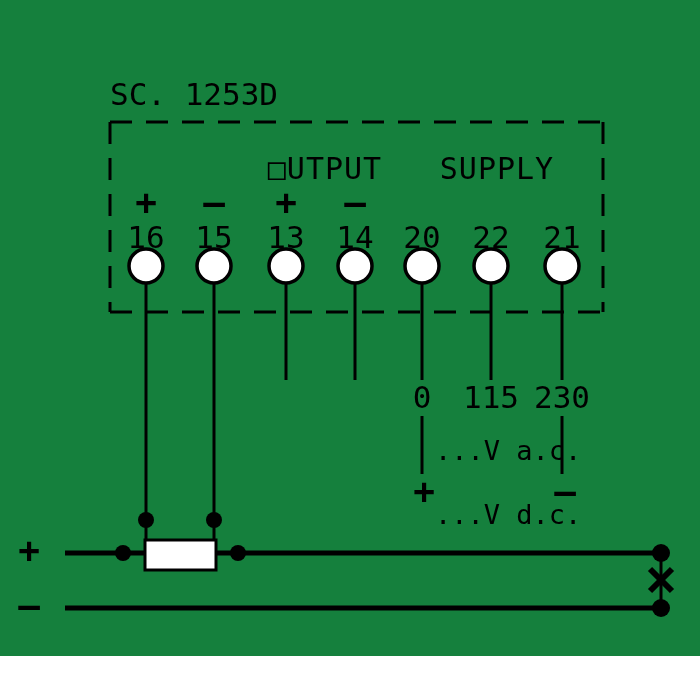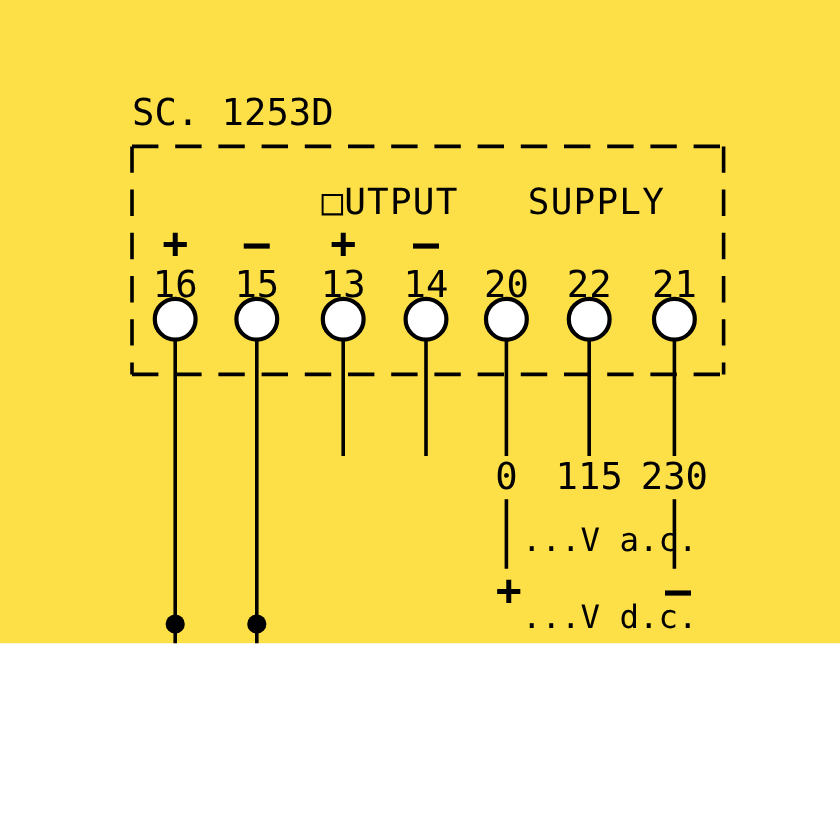--- a/index.html
+++ b/index.html
@@ -8,22 +8,22 @@
     background: #ffffff;
   }
   body {
     width: 700px;
     height: 700px;
     font-family: "DejaVu Sans Mono", monospace;
   }
   #diagram-root {
     position: relative;
     width: 700px;
-    height: 536px;
-    background: #fde047;
+    height: 656px;
+    background: #15803d;
     overflow: hidden;
   }
   svg#wiring {
     position: absolute;
     left: 0;
     top: 0;
     width: 700px;
     height: 700px;
   }
   .lbl {

